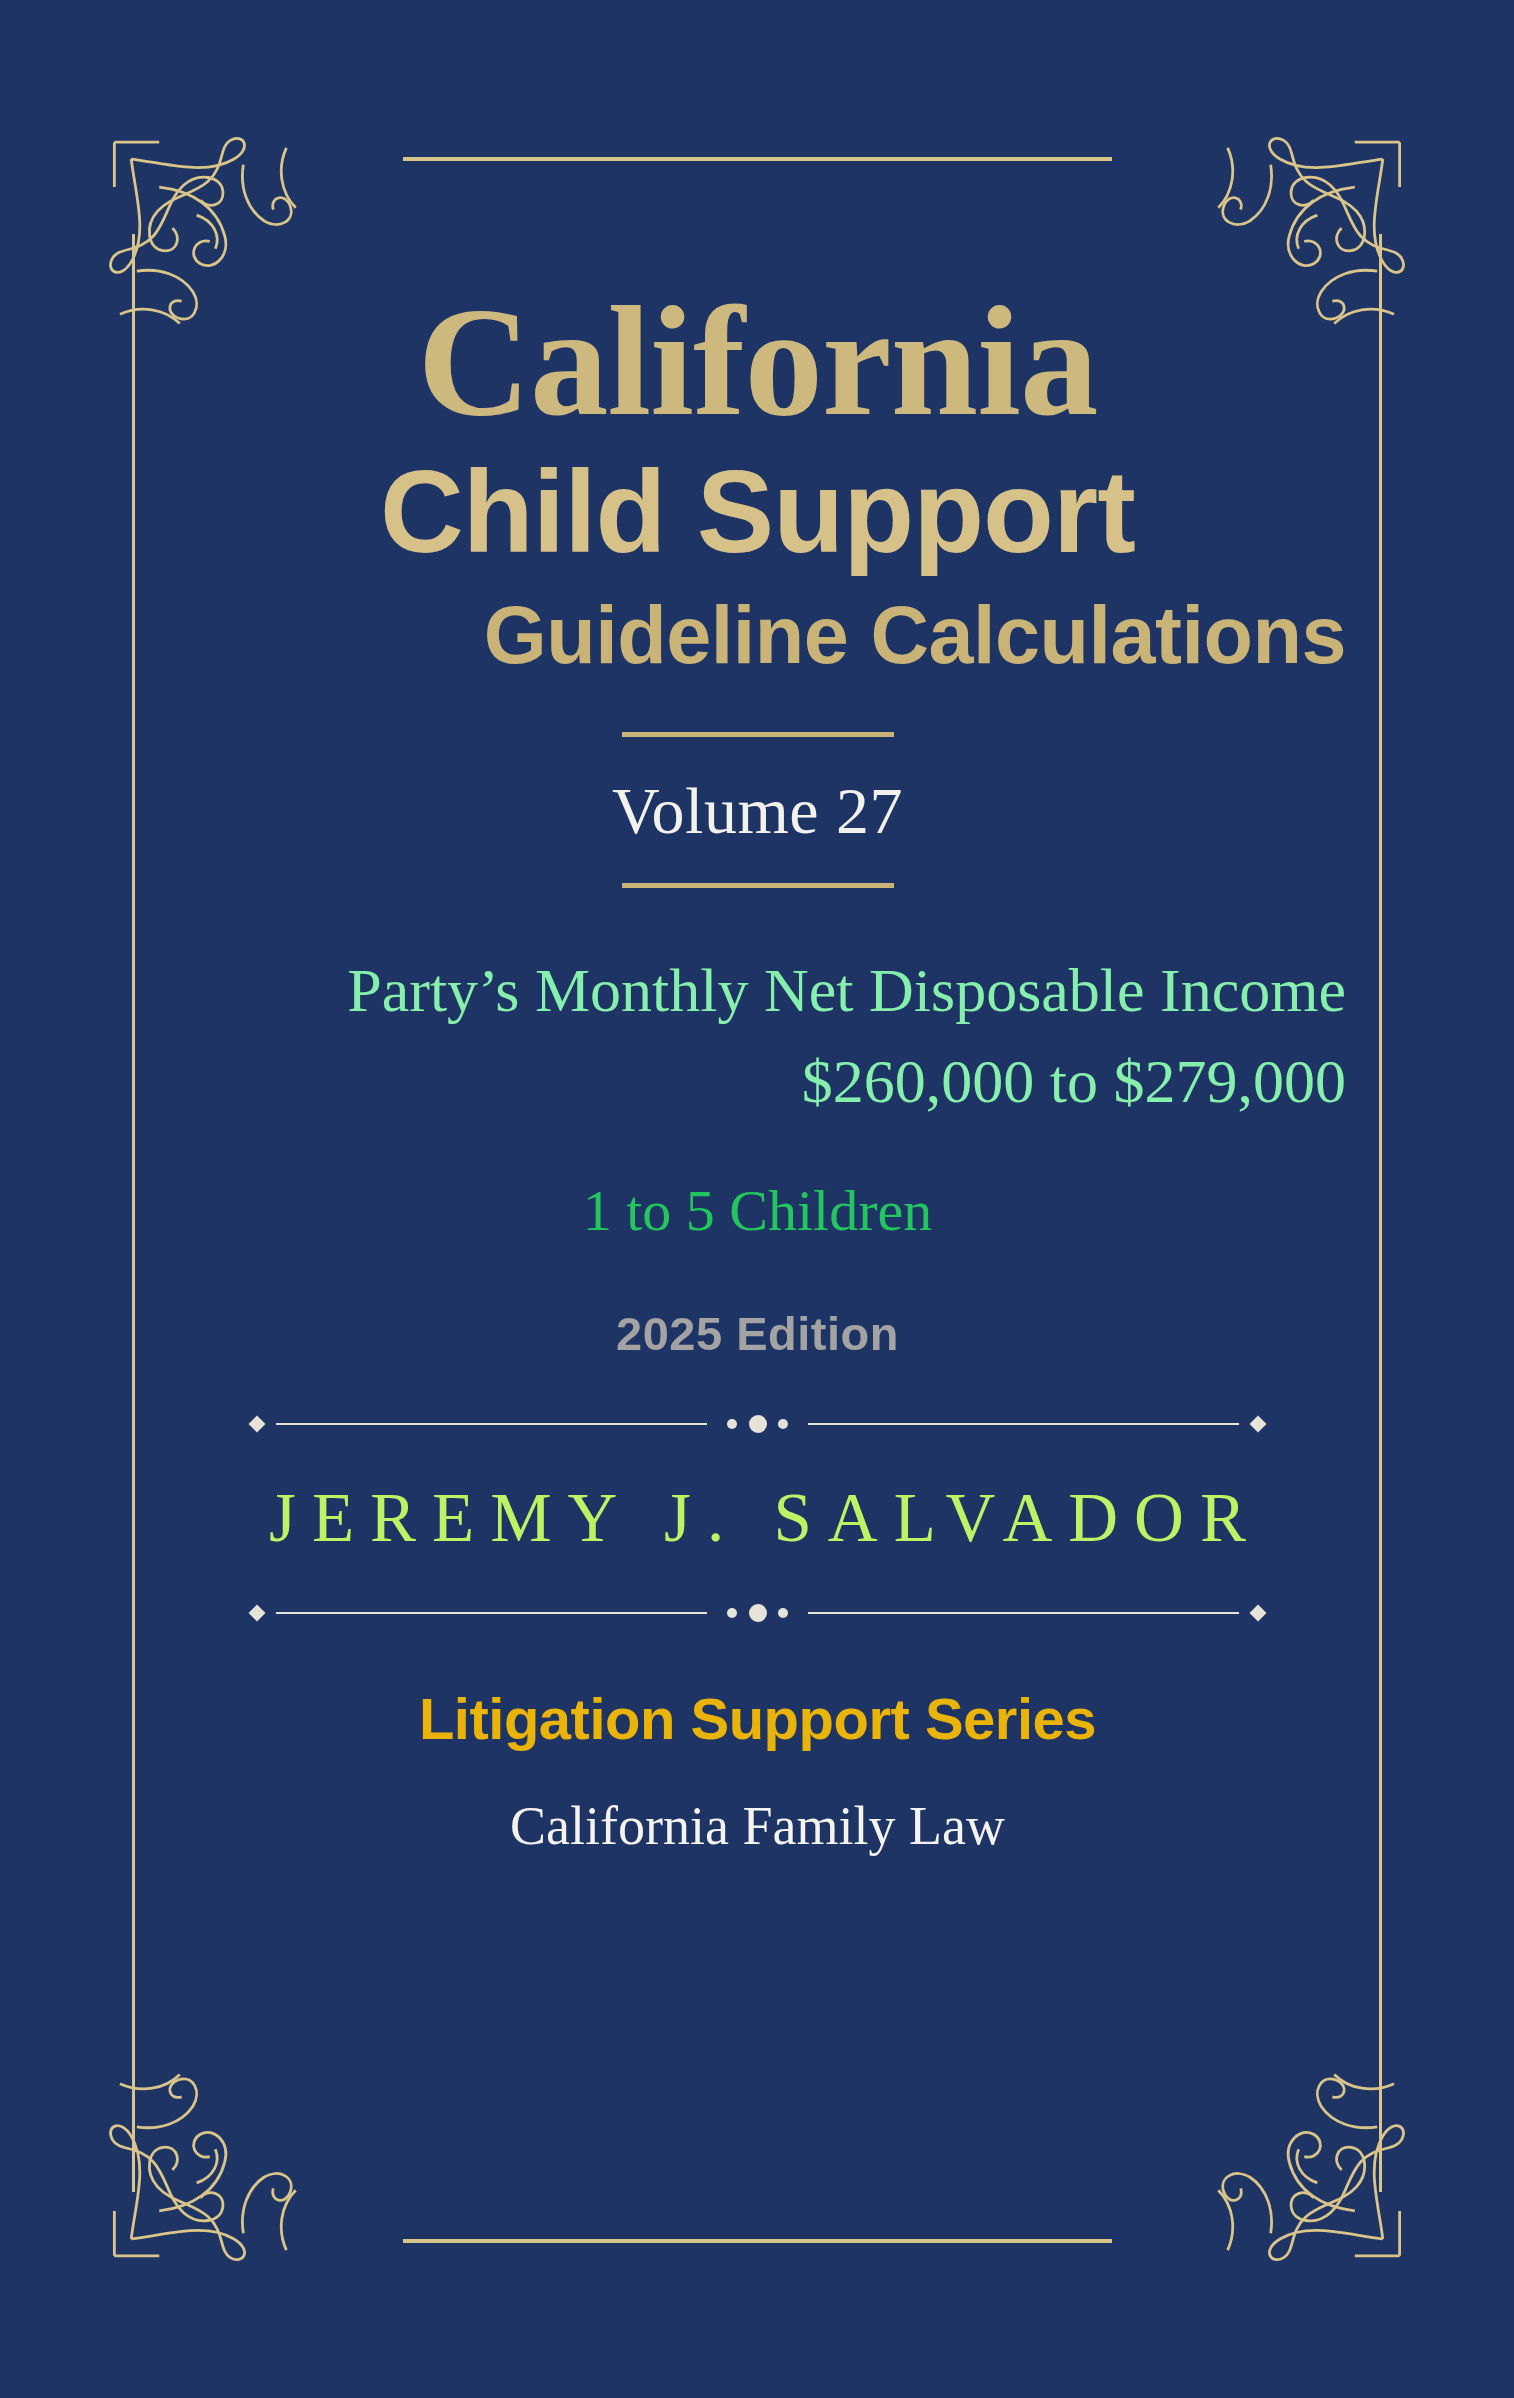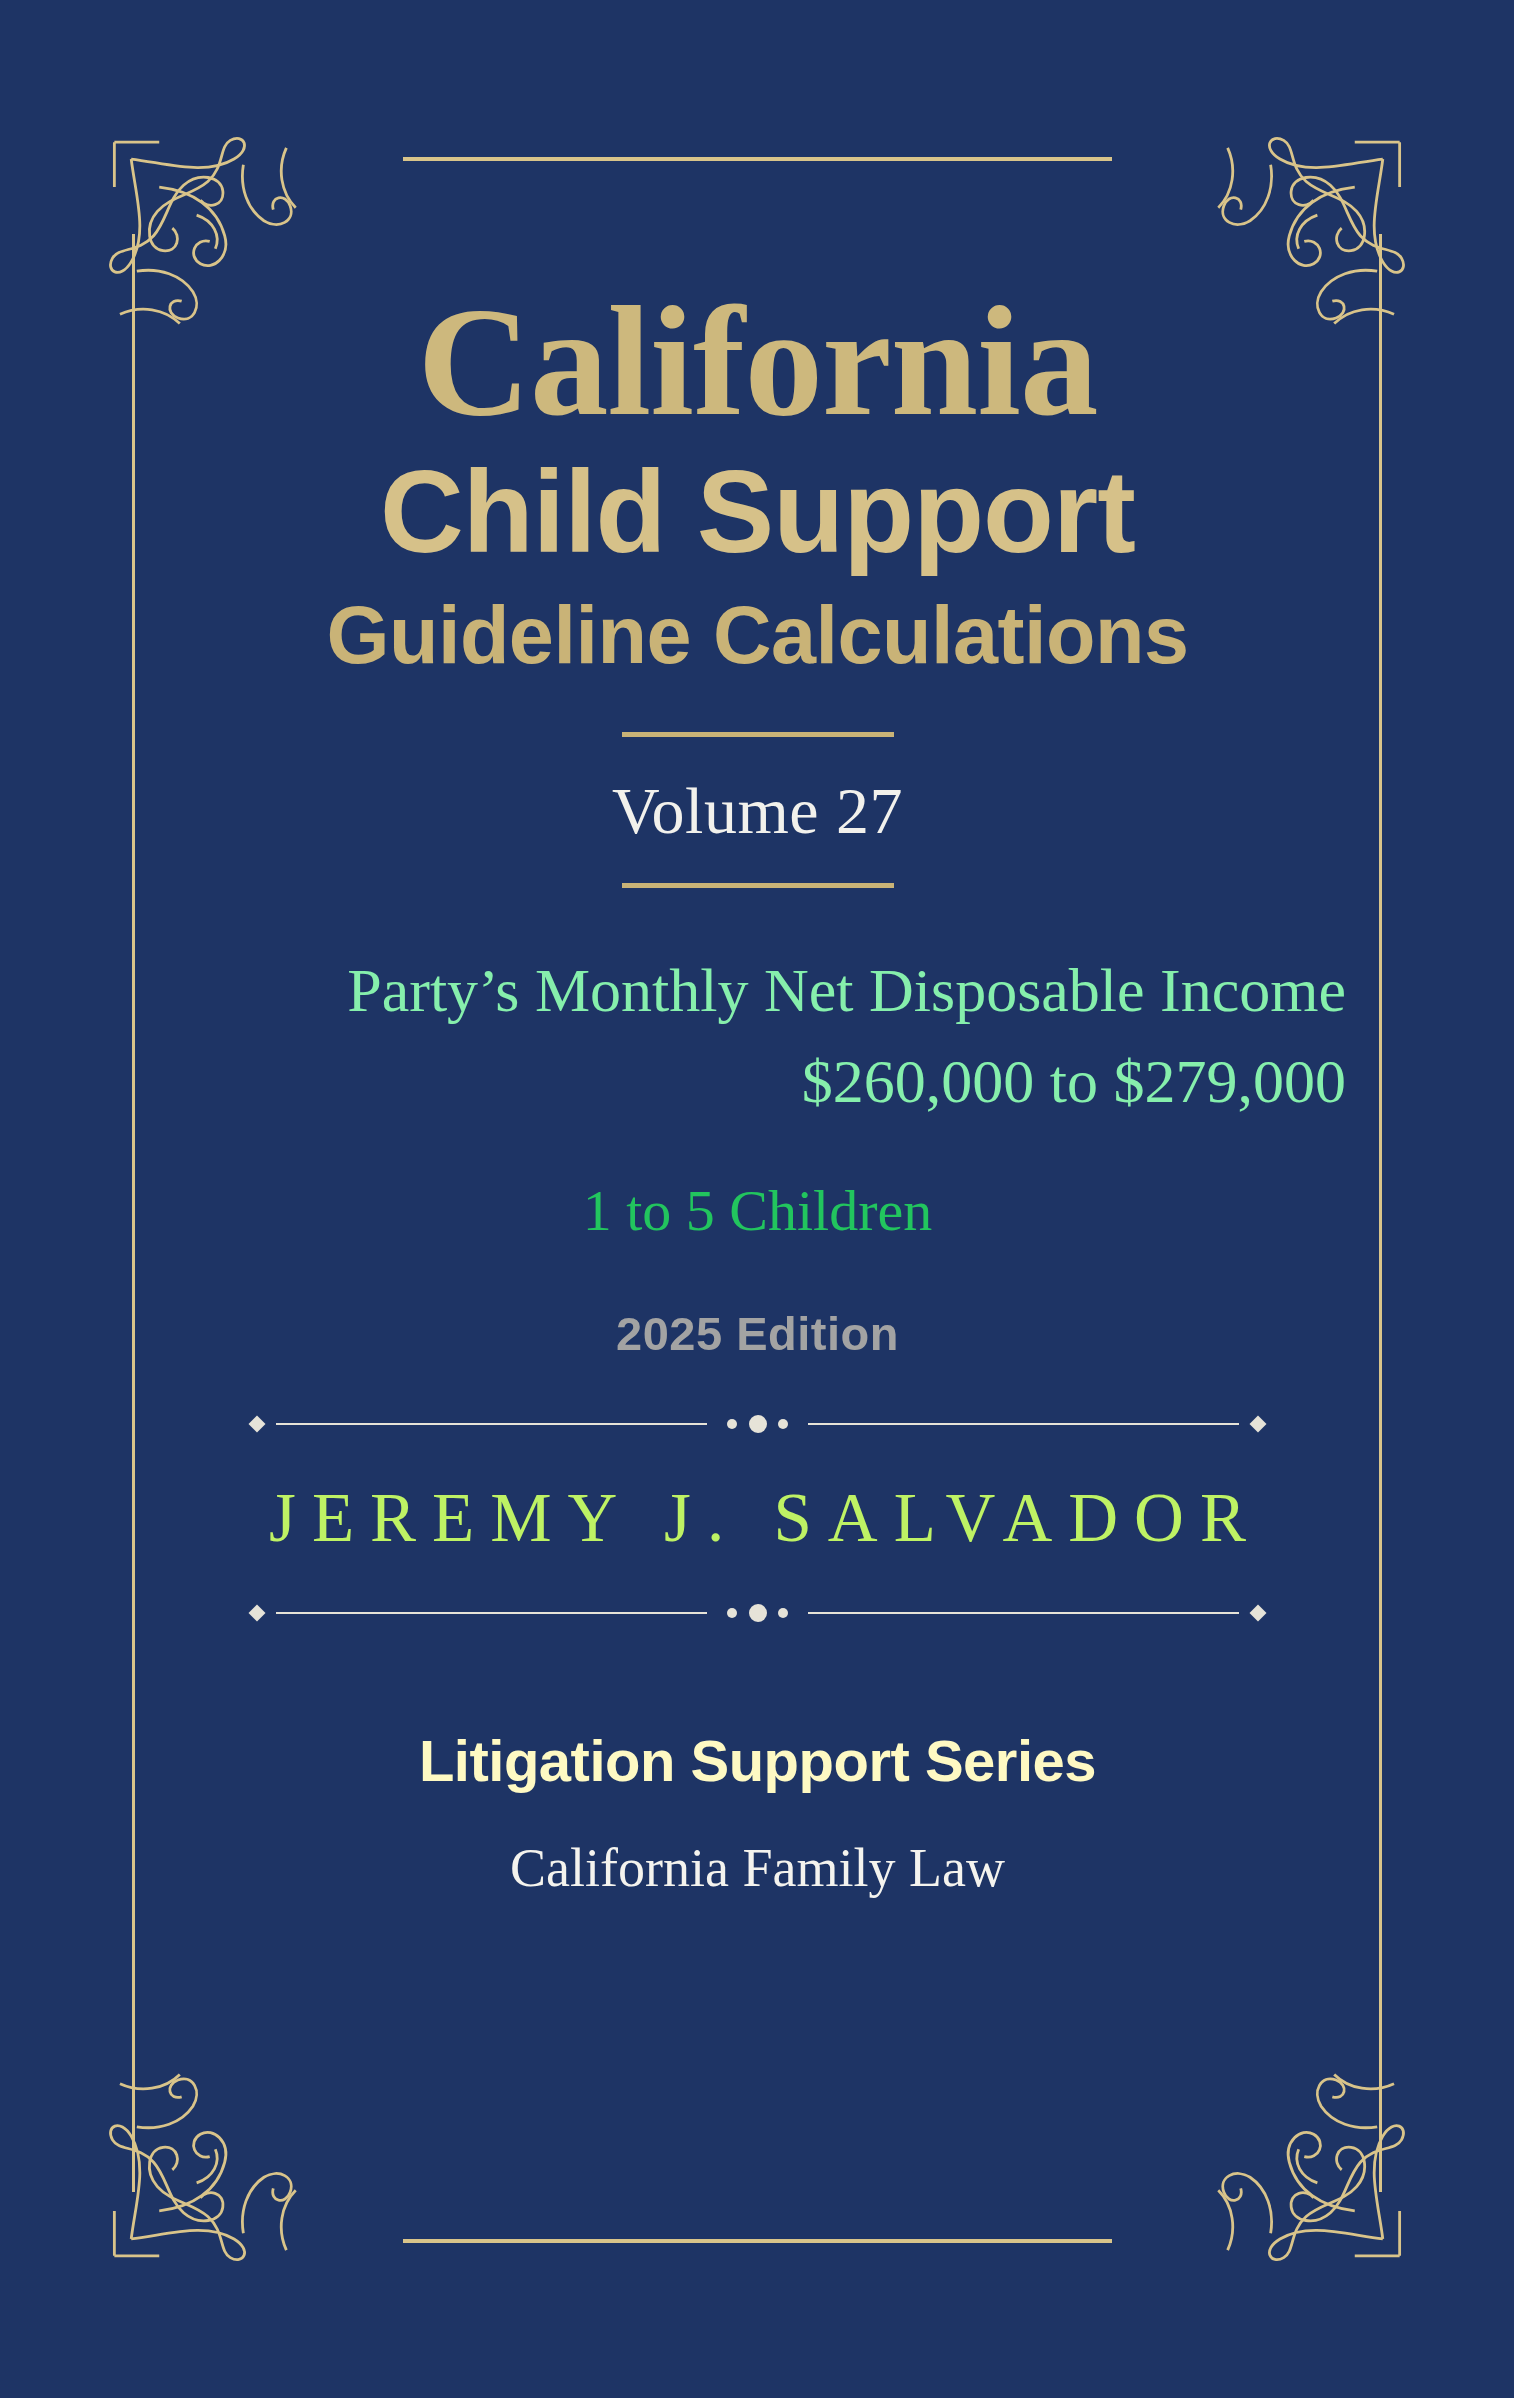--- a/index.html
+++ b/index.html
@@ -72,20 +72,21 @@
     margin: 11.2px 0 5.6px 0;
   }
   .title-third {
     font-family: "Liberation Sans", sans-serif;
     font-weight: bold;
     font-size: 81px;
     line-height: 1.1;
     letter-spacing: -0.5px;
     color: #c9b377;
     margin: 17px 0 0 0;
+    text-align: right;
   }
 
   .rule-short {
     width: 272px;
     height: 4.7px;
     background: #c9b377;
     margin: 52px auto 0 auto;
   }
   .volume {
     font-family: "Liberation Serif", serif;
@@ -159,22 +160,22 @@
     color: #bef264;
     letter-spacing: 16px;
     margin: 43px 0 43px 0;
     text-indent: 16px;
   }
 
   .series {
     font-family: "Liberation Sans", sans-serif;
     font-weight: bold;
     font-size: 58px;
-    color: #fef9c3;
-    margin-top: 102px;
+    color: #eab308;
+    margin-top: 60px;
     letter-spacing: -0.5px;
   }
   .subject {
     font-family: "Liberation Serif", serif;
     font-size: 54px;
     color: #f4f3ee;
     margin-top: 43px;
   }
 </style>
 </head>

